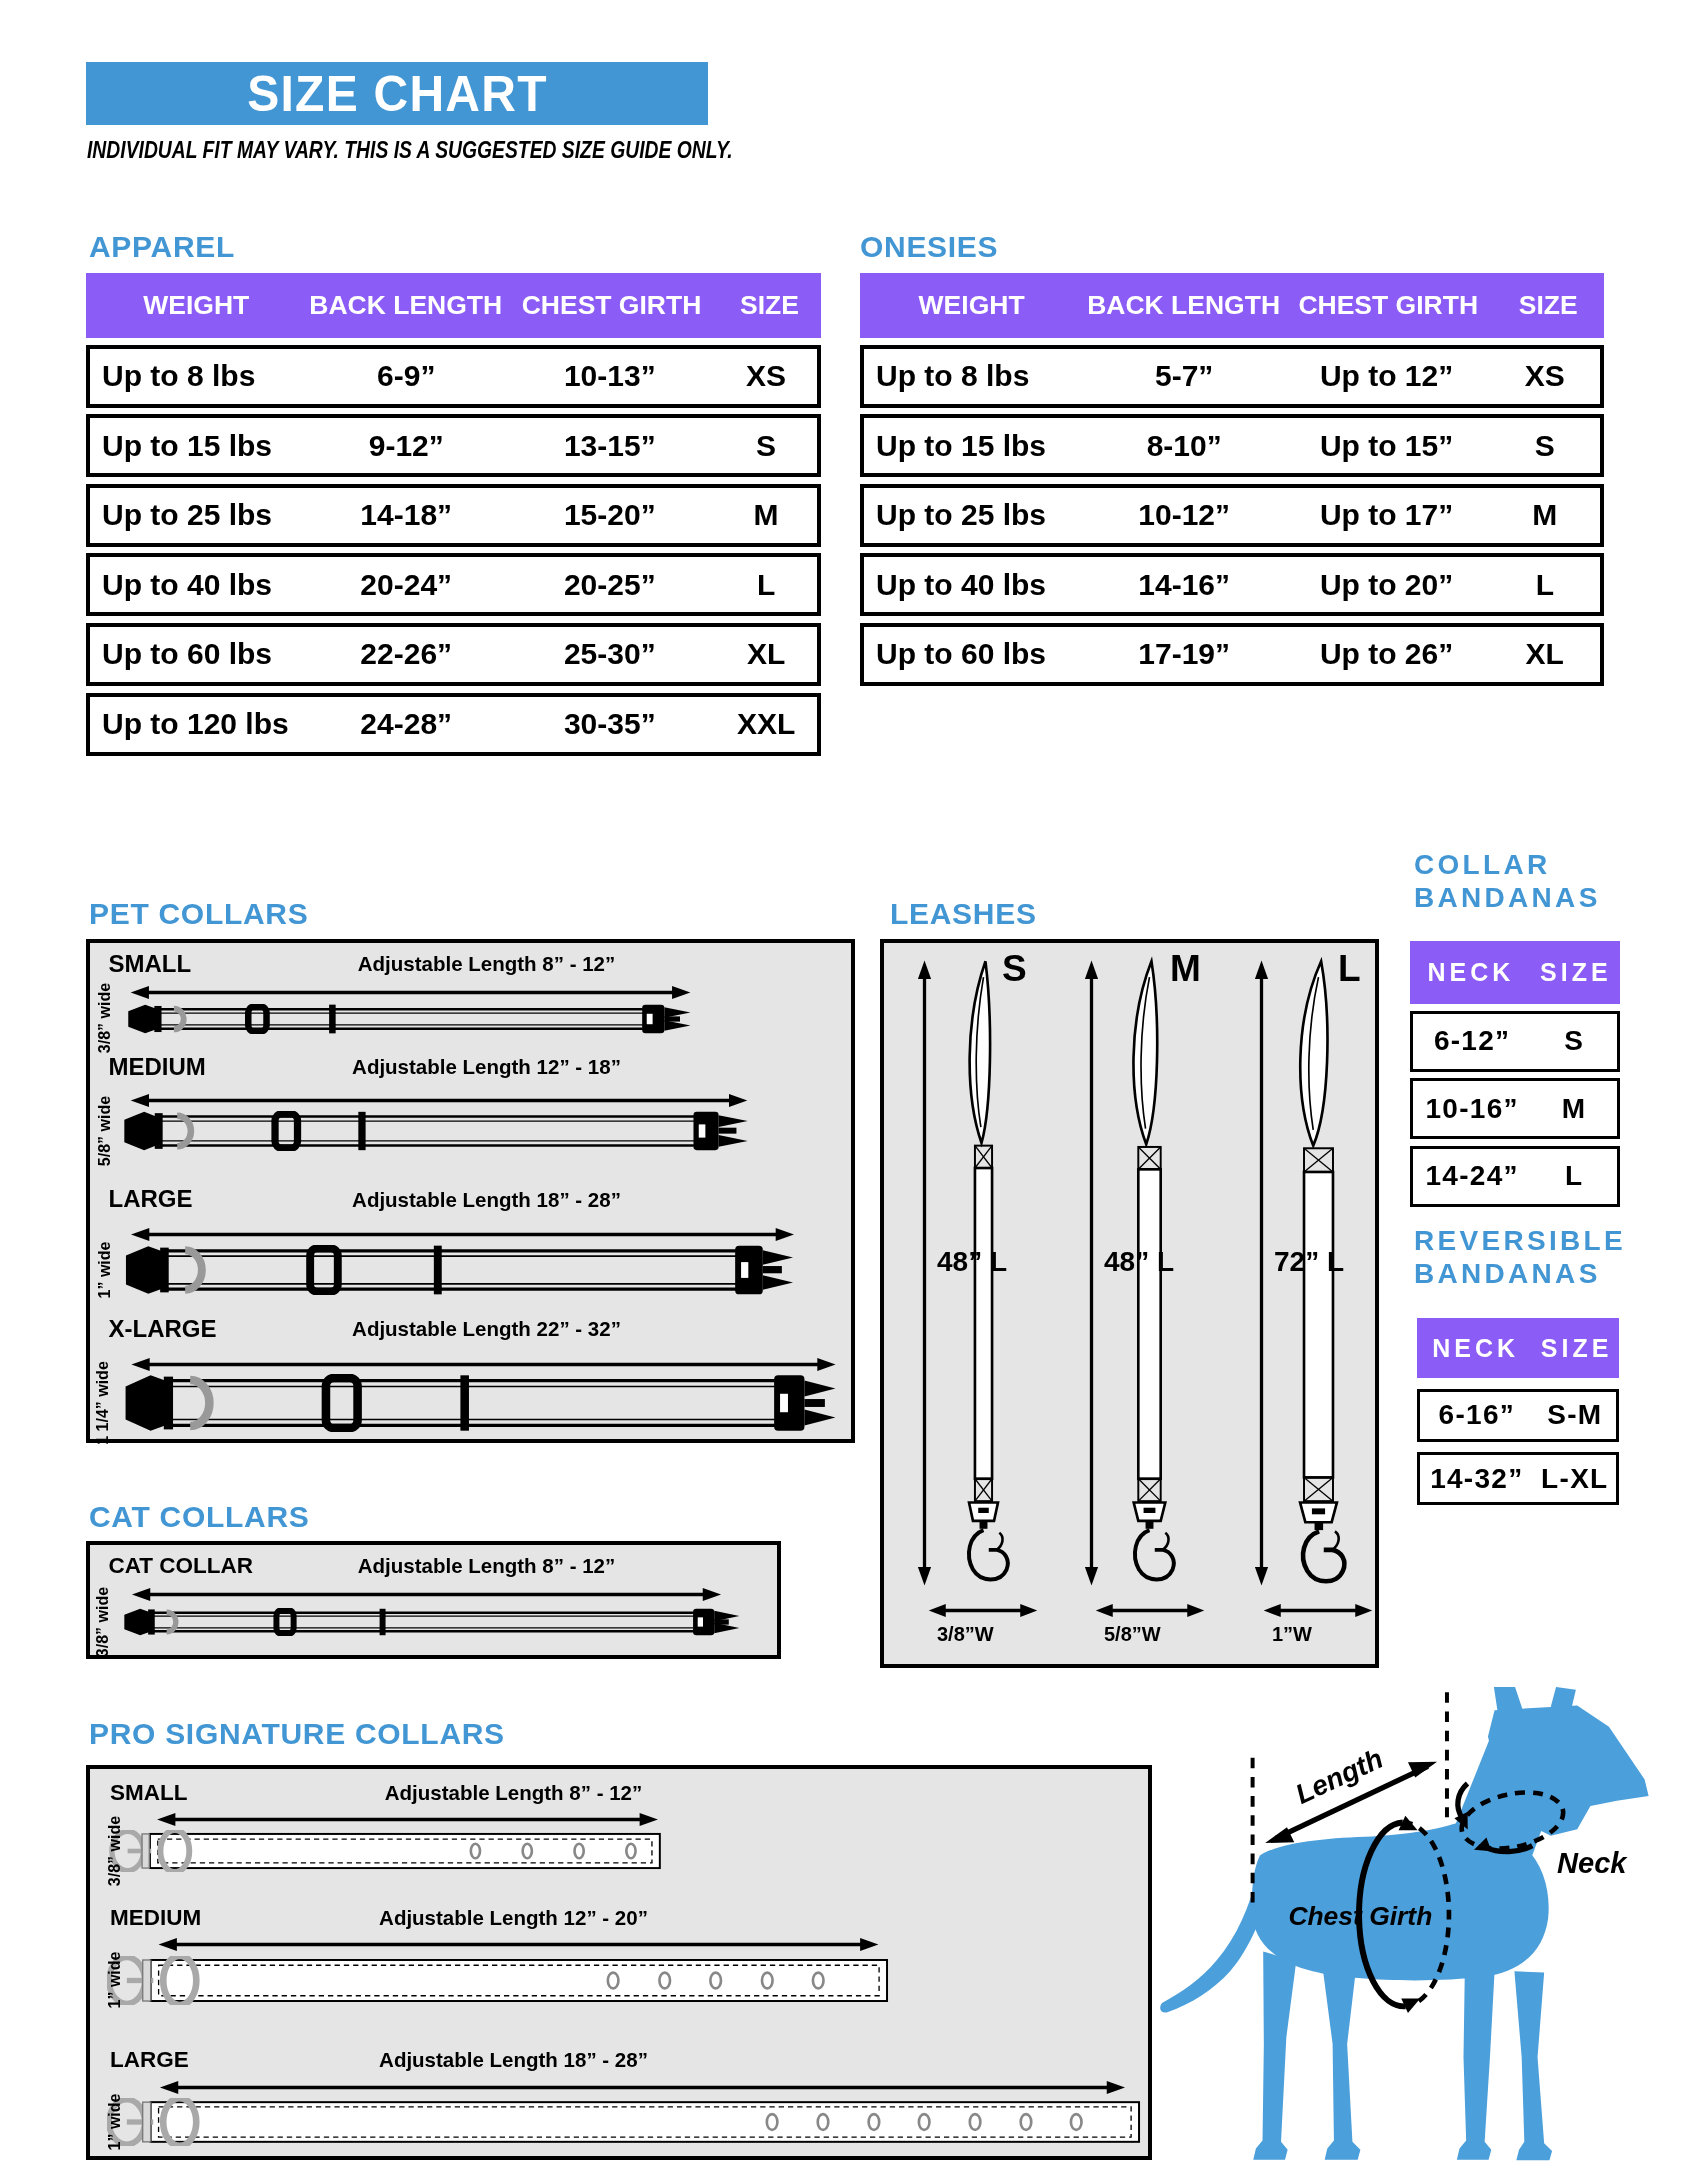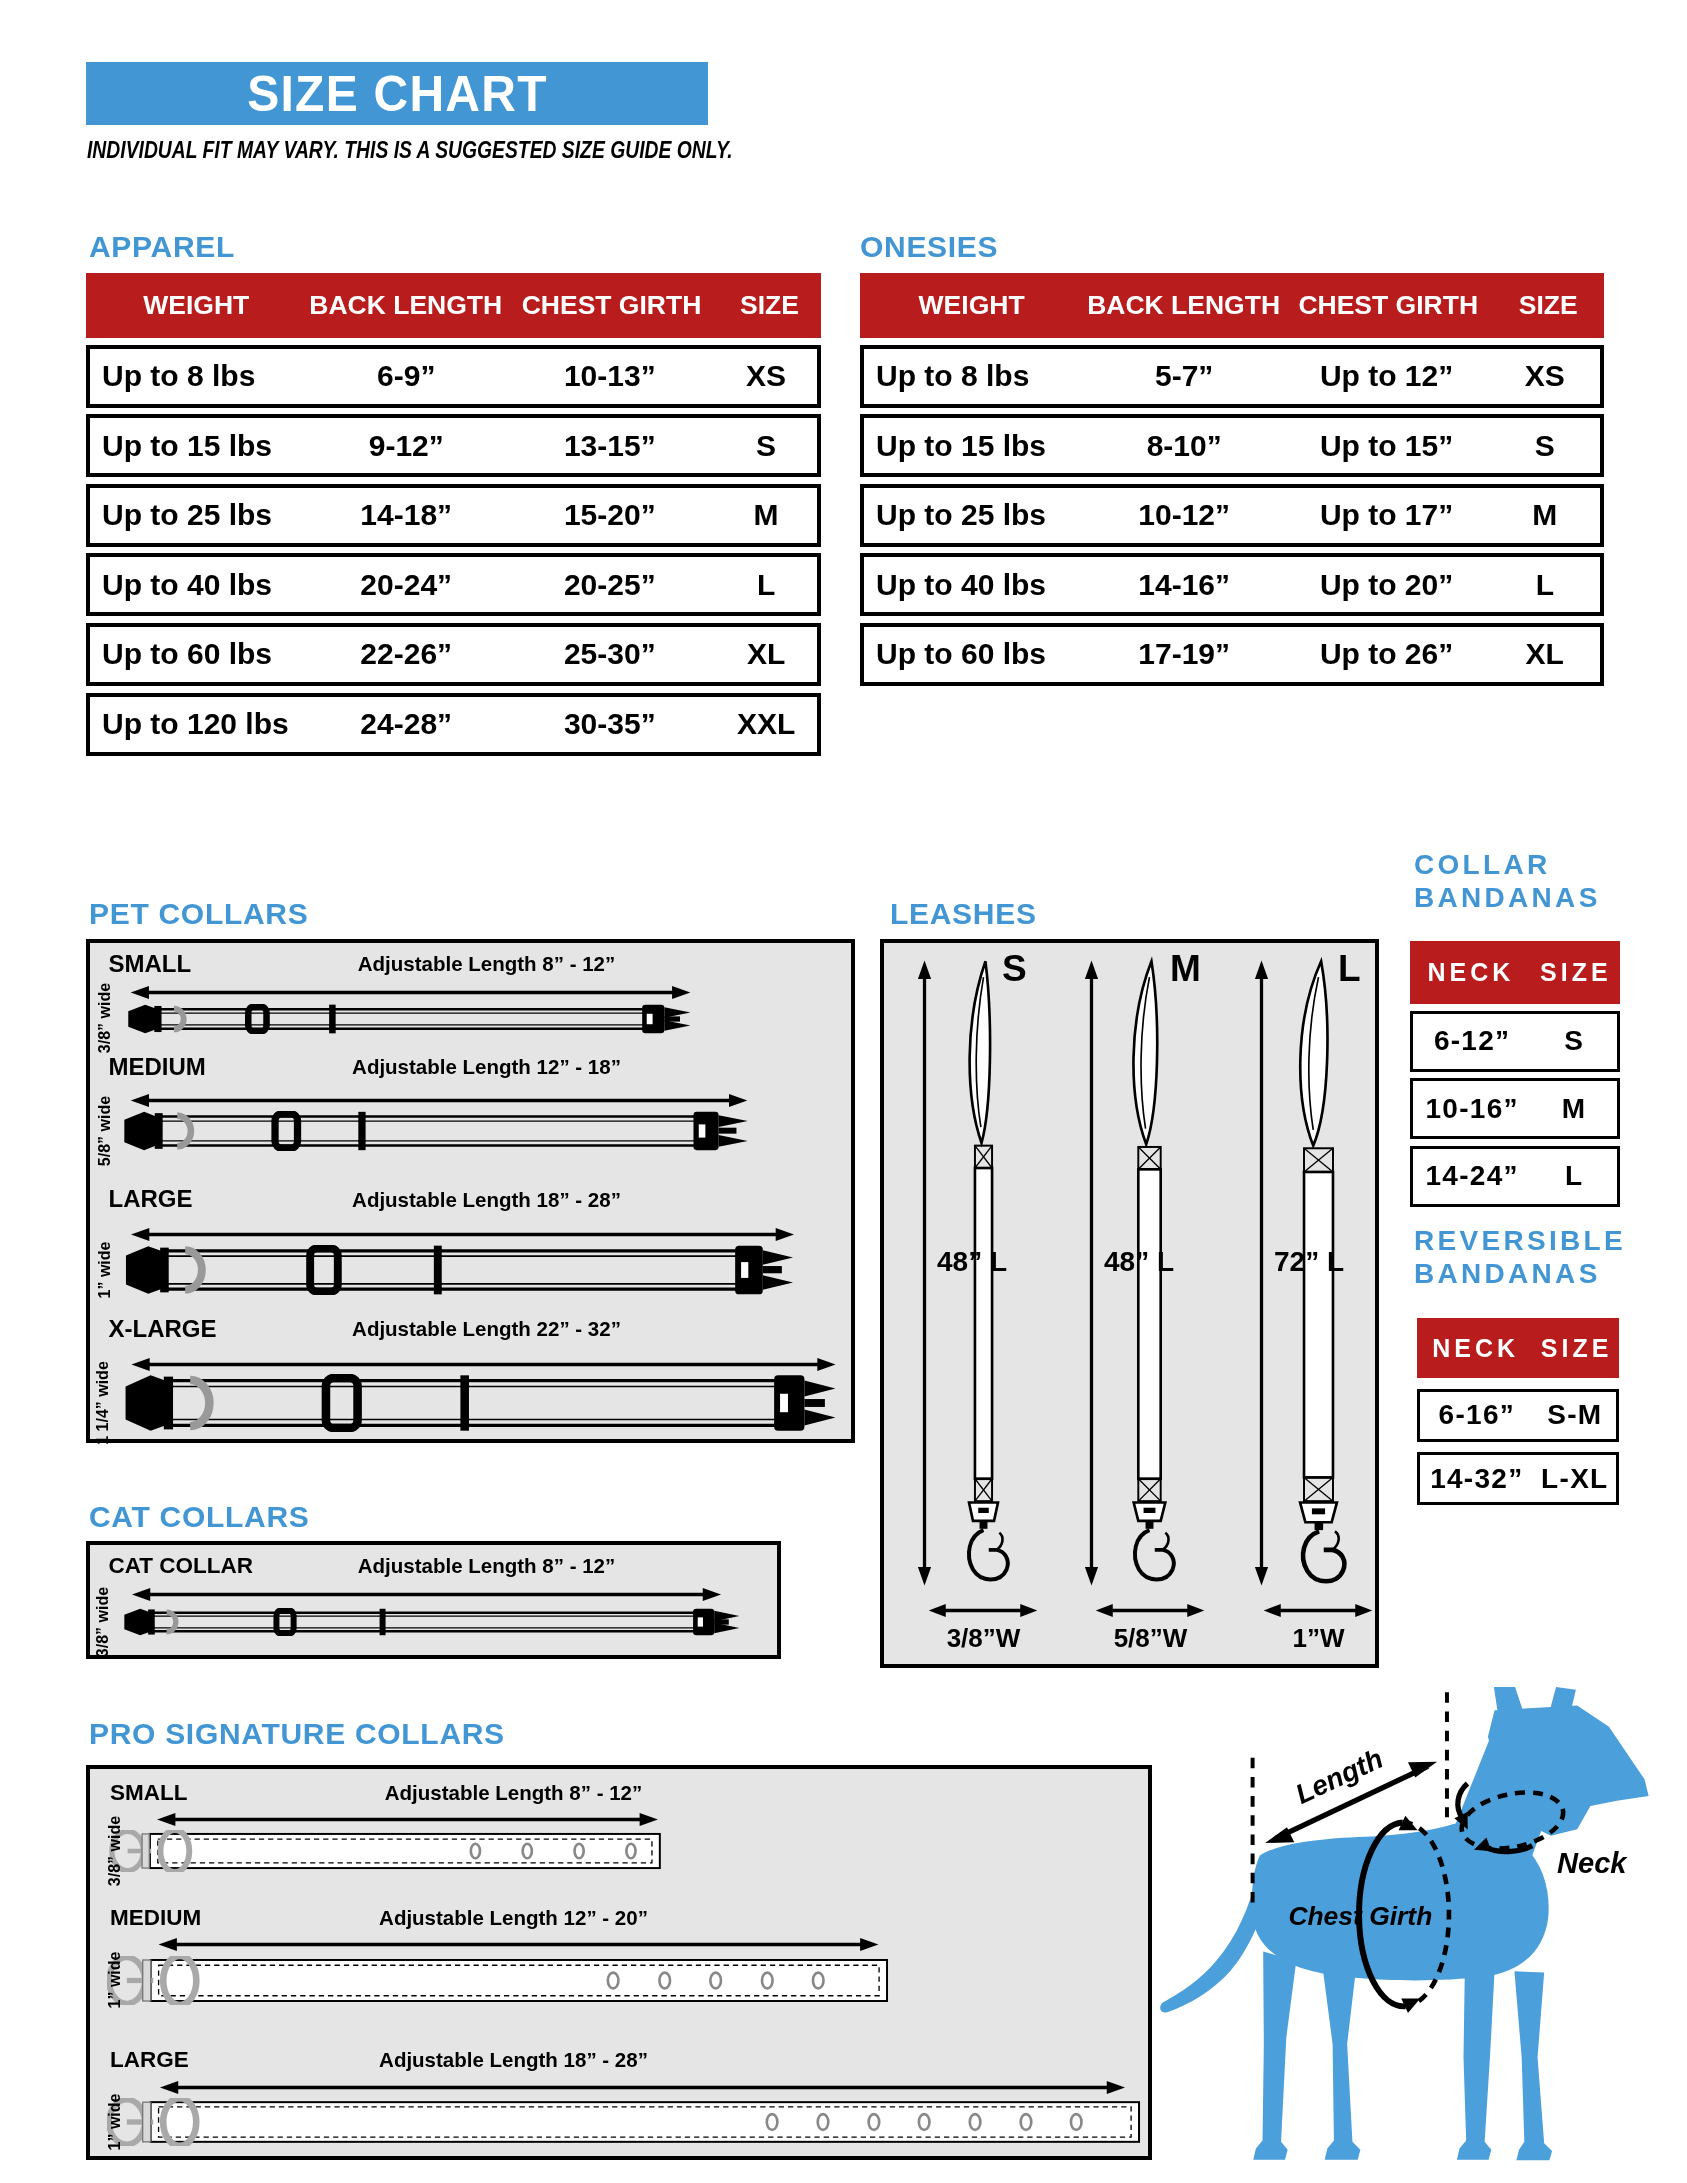--- a/index.html
+++ b/index.html
@@ -17,21 +17,21 @@
   .banner span{color:#fff;font-size:50px;font-weight:700;letter-spacing:1.3px;transform:scaleX(.96)}
   .subtitle{position:absolute;left:87px;top:137px;font-size:23px;font-style:italic;font-weight:700;
             white-space:nowrap;transform:scaleX(.84);transform-origin:left center;letter-spacing:0}
 
   
   .h-blue{position:absolute;color:var(--accent);font-weight:700;font-size:30px;white-space:nowrap;letter-spacing:0.7px}
   .h-blue.wide{font-size:28px;letter-spacing:3.3px;line-height:33px}
 
   
   .tbl{position:absolute}
-  .thead{background:#b91c1c;color:#fff;display:grid;align-items:center;height:65px}
+  .thead{background:#8b5cf6;color:#fff;display:grid;align-items:center;height:65px}
   .thead span{text-align:center;font-size:26.5px;font-weight:700}
   .row-box{border:4px solid #000;display:grid;align-items:center;height:63px;margin-top:6.6px;background:#fff}
   .row-box span{font-size:30px;font-weight:700;text-align:center;white-space:nowrap}
   .row-box span.left{text-align:left;padding-left:12px}
   .grid-a{grid-template-columns:30% 27% 29% 14%}
   .grid-o{grid-template-columns:30% 27% 28% 15%}
   .grid-b{grid-template-columns:58% 42%}
   .thead.bnd{height:63px}
   .thead.bnd span{letter-spacing:4px;font-size:25px}
   .row-box.bnd{height:61px;border-width:3.3px;}
@@ -40,21 +40,21 @@
   .row-box.bnd2{height:53px;border-width:3.3px;margin-top:10.6px}
 
   
   .outline{position:absolute;border:4.6px solid #000;background:#e5e5e5}
   .dlabel{position:absolute;font-size:24px;font-weight:600;white-space:nowrap}
   .adj{position:absolute;font-size:20.5px;font-weight:700;text-align:center;white-space:nowrap}
   .vlabel{position:absolute;font-size:16px;font-weight:700;white-space:nowrap;
           transform:translate(-50%,-50%) rotate(-90deg)}
   .sizeletter{position:absolute;font-size:37px;font-weight:700}
   .lenlabel{position:absolute;font-size:28px;font-weight:600;white-space:nowrap}
-  .wlabel{position:absolute;font-size:26px;font-weight:600;text-align:center;width:93px;white-space:nowrap}
+  .wlabel{position:absolute;font-size:20px;font-weight:600;width:93px;white-space:nowrap}
 
   .arr line{stroke:#000;stroke-width:5}
   .arr polygon{fill:#000}
   svg{display:block}
   .dogtxt{font-weight:700;font-style:italic;fill:#000}
 </style>
 </head>
 <body>
 
 <div class="sheet">

